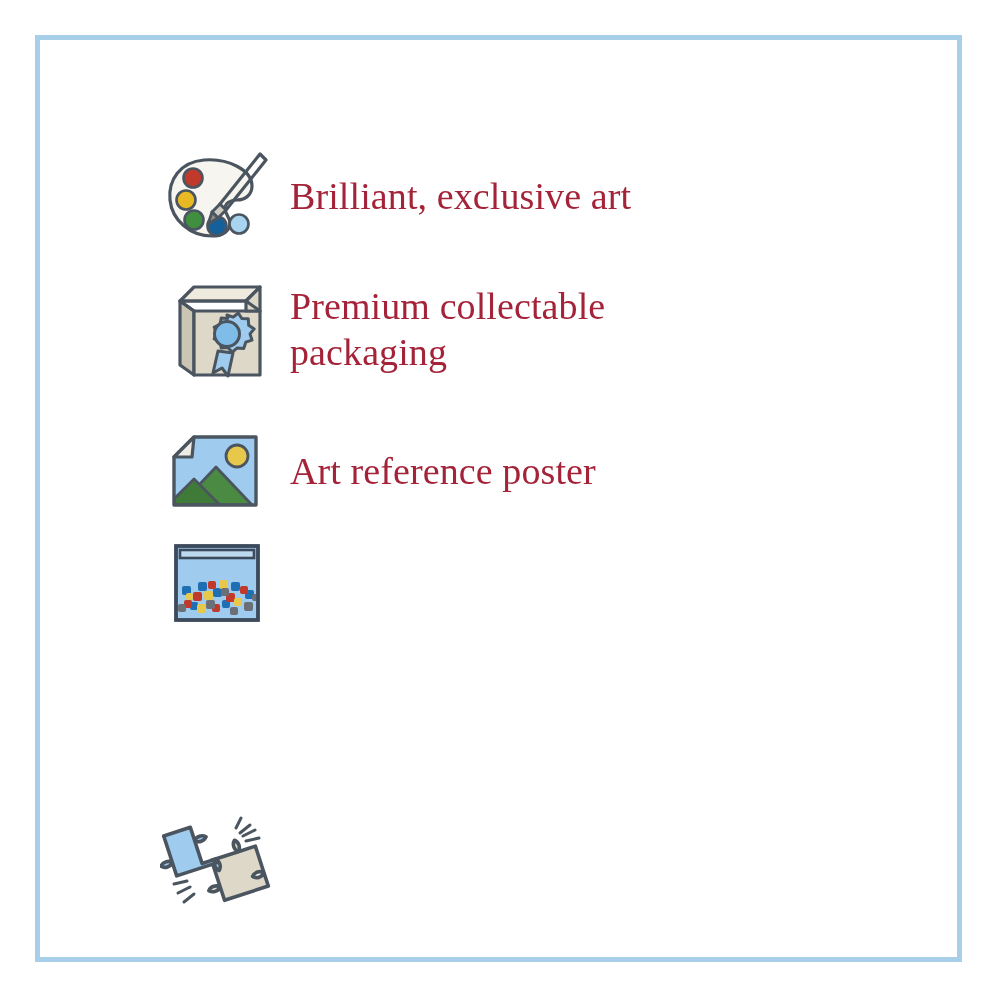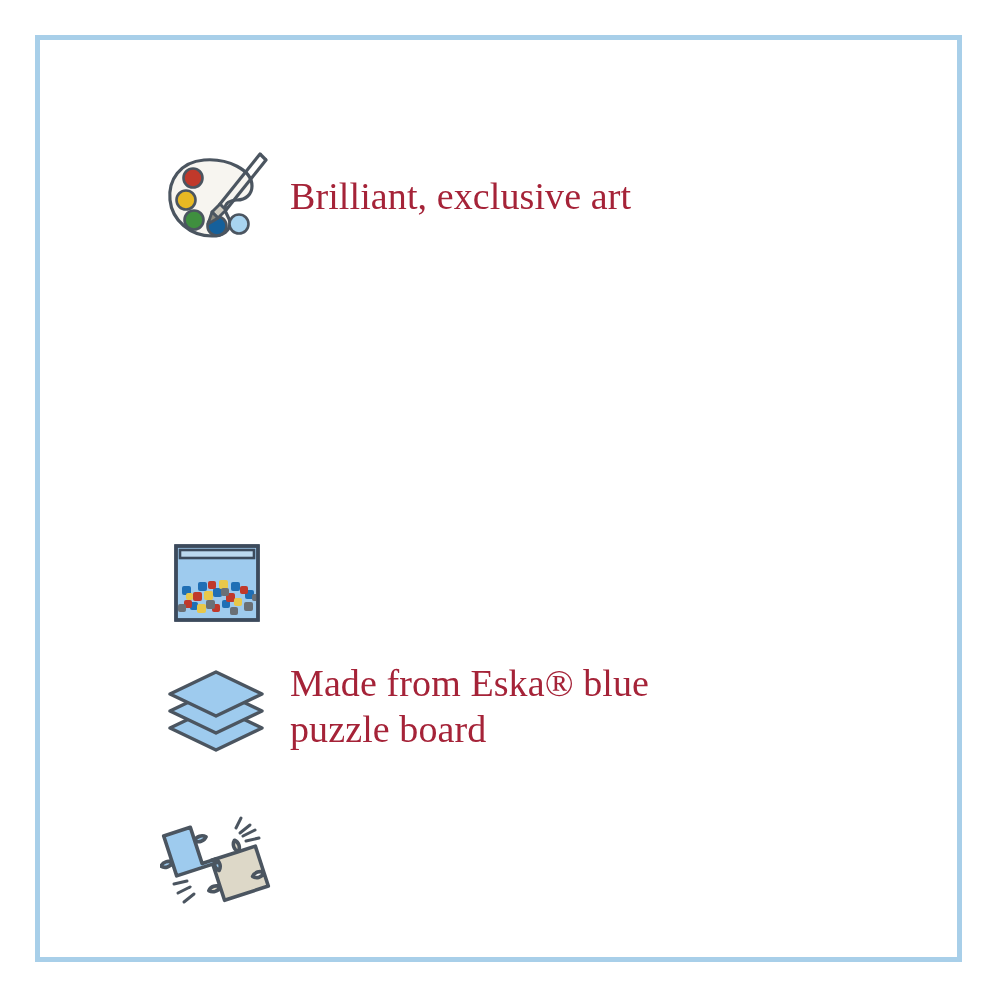--- a/index.html
+++ b/index.html
@@ -96,21 +96,71 @@
           <path d="M100 10 L106 16" stroke="#4b5560" stroke-width="3.2" fill="none"></path>
 
           <path d="M60 60 L66 66 L58 74 L52 68 Z" fill="#cfcbc0" stroke="#4b5560" stroke-width="3" stroke-linejoin="round"></path>
 
           <path d="M52 68 L58 74 L48 80 Z" fill="#8c8a80" stroke="#4b5560" stroke-width="2.8" stroke-linejoin="round"></path>
         </svg>
       </div>
       <div class="feature-label">Brilliant, exclusive art</div>
     </div>
 
-
+    <div class="feature-row row-1">
+      <div class="feature-icon">
+        <svg width="112" height="104" viewBox="0 0 112 104">
+
+          <path d="M20 24 L34 10 L100 10 L86 24 Z" fill="#eeeade" stroke="#4b5560" stroke-width="3.2" stroke-linejoin="round"></path>
+
+          <path d="M20 24 L20 88 L34 98 L34 34 Z" fill="#cbc6b4" stroke="#4b5560" stroke-width="3.2" stroke-linejoin="round"></path>
+
+          <path d="M34 34 L100 34 L100 98 L34 98 Z" fill="#ddd8c8" stroke="#4b5560" stroke-width="3.2" stroke-linejoin="round"></path>
+          <path d="M86 24 L100 10 L100 34 L86 34 Z" fill="#ddd8c8" stroke="#4b5560" stroke-width="3.2" stroke-linejoin="round"></path>
+          <path d="M34 34 L20 24 L86 24 L100 34" fill="none" stroke="#4b5560" stroke-width="3.2" stroke-linejoin="round"></path>
+
+          <path d="M58 74 L53 96 L62 91 L68 99 L73 76 Z" fill="#9ecbee" stroke="#4b5560" stroke-width="3" stroke-linejoin="round"></path>
+
+          <path d="M67 38
+                   l6.2 2.1 5.1 -4.1 3.5 5.5 6.5 0.3 0.4 6.5 5.5 3.6 -4.2 5 2 6.2
+                   -6.2 2.1 -2.1 6.2 -6.4 -0.5 -5 4.2 -4.6 -4.6 -6.5 0.4 -1.1 -6.4
+                   -5.9 -2.6 2.6 -5.9 -2.6 -5.9 5.9 -2.6 1.1 -6.4 6.5 0.4 z" fill="#9ecbee" stroke="#4b5560" stroke-width="3" stroke-linejoin="round"></path>
+          <circle cx="67" cy="57" r="12.5" fill="#7fbde8" stroke="#4b5560" stroke-width="3"></circle>
+        </svg>
+      </div>
+      <div class="feature-label">Premium collectable
+packaging</div>
+    </div>
+
+    <div class="feature-row row-2">
+      <div class="feature-icon">
+        <svg width="112" height="104" viewBox="0 0 112 104">
+          <defs>
+            <clipPath id="posterClip">
+              <path d="M34 18 L96 18 L96 86 L14 86 L14 38 Z"></path>
+            </clipPath>
+          </defs>
+
+          <path d="M34 18 L96 18 L96 86 L14 86 L14 38 Z" fill="#9ecbee"></path>
+          <g clip-path="url(#posterClip)">
+
+            <circle cx="77" cy="37" r="11" fill="#e8c84a" stroke="#4b5560" stroke-width="2.8"></circle>
+
+            <path d="M56 48 L92 86 L20 86 Z" fill="#4a8a43" stroke="#4b5560" stroke-width="2.8" stroke-linejoin="round"></path>
+
+            <path d="M34 60 L60 86 L8 86 Z" fill="#3f7a39" stroke="#4b5560" stroke-width="2.8" stroke-linejoin="round"></path>
+          </g>
+
+          <path d="M34 18 L96 18 L96 86 L14 86 L14 38 Z" fill="none" stroke="#4b5560" stroke-width="3.4" stroke-linejoin="round"></path>
+
+          <path d="M34 18 L14 38 L32 38 Z" fill="#eeece4" stroke="#4b5560" stroke-width="3.2" stroke-linejoin="round"></path>
+        </svg>
+      </div>
+      <div class="feature-label">Art reference poster</div>
+    </div>
 
     <div class="feature-row row-3">
       <div class="feature-icon">
         <svg width="112" height="104" viewBox="0 0 112 104">
           <defs>
             <clipPath id="bagClip">
               <rect x="16" y="14" width="82" height="74"></rect>
             </clipPath>
           </defs>
 
@@ -150,34 +200,20 @@
               <rect x="70" y="75" width="8" height="8" rx="2"></rect>
               <rect x="18" y="72" width="8" height="8" rx="2"></rect>
               <rect x="92" y="62" width="7" height="7" rx="2"></rect>
             </g>
           </g>
           <rect x="16" y="14" width="82" height="74" fill="none" stroke="#3c4a5c" stroke-width="3.4"></rect>
         </svg>
       </div>
     </div>
 
-    <div class="feature-row row-4">
-      <div class="feature-icon">
-        <svg width="112" height="104" viewBox="0 0 112 104">
-
-          <path d="M56 52 L102 74 L56 96 L10 74 Z" fill="#9ecbee" stroke="#4b5560" stroke-width="3.4" stroke-linejoin="round"></path>
-
-          <path d="M56 35 L102 57 L56 79 L10 57 Z" fill="#9ecbee" stroke="#4b5560" stroke-width="3.4" stroke-linejoin="round"></path>
-
-          <path d="M56 18 L102 40 L56 62 L10 40 Z" fill="#9ecbee" stroke="#4b5560" stroke-width="3.4" stroke-linejoin="round"></path>
-        </svg>
-      </div>
-      <div class="feature-label">Made from Eska® blue
-puzzle board</div>
-    </div>
 
     <div class="feature-row row-5">
       <div class="feature-icon">
         <svg width="112" height="112" viewBox="0 0 112 112">
           <g transform="rotate(-18 56 56)">
 
             <path d="M52 54 L80 54
                      a8 8 0 0 1 0 -12 a8 8 0 0 1 0 12
                      L98 54 L98 82
                      a8 8 0 0 0 -12 0 a8 8 0 0 0 12 0

